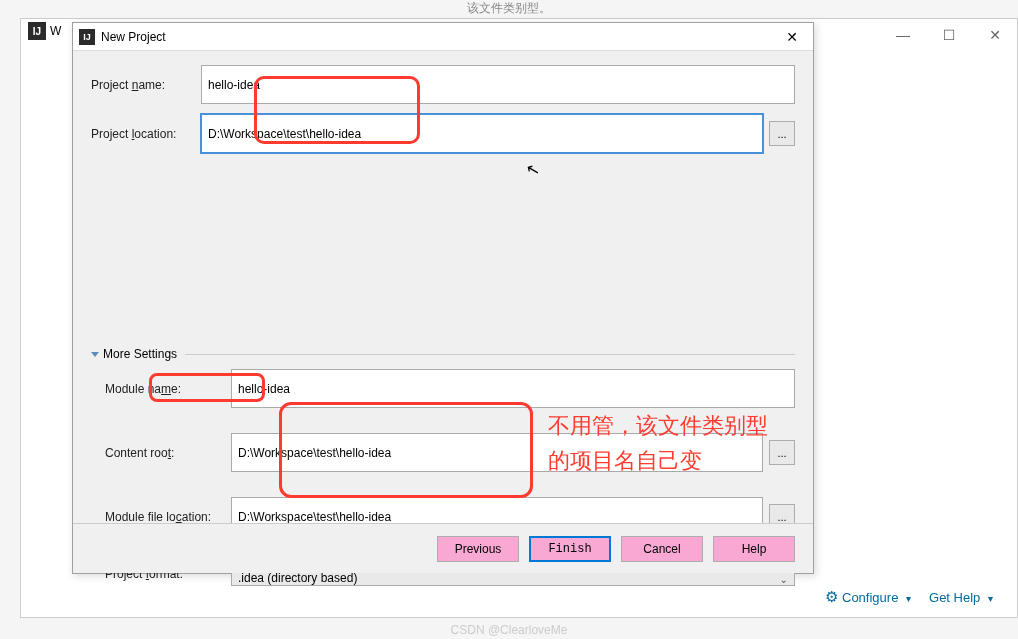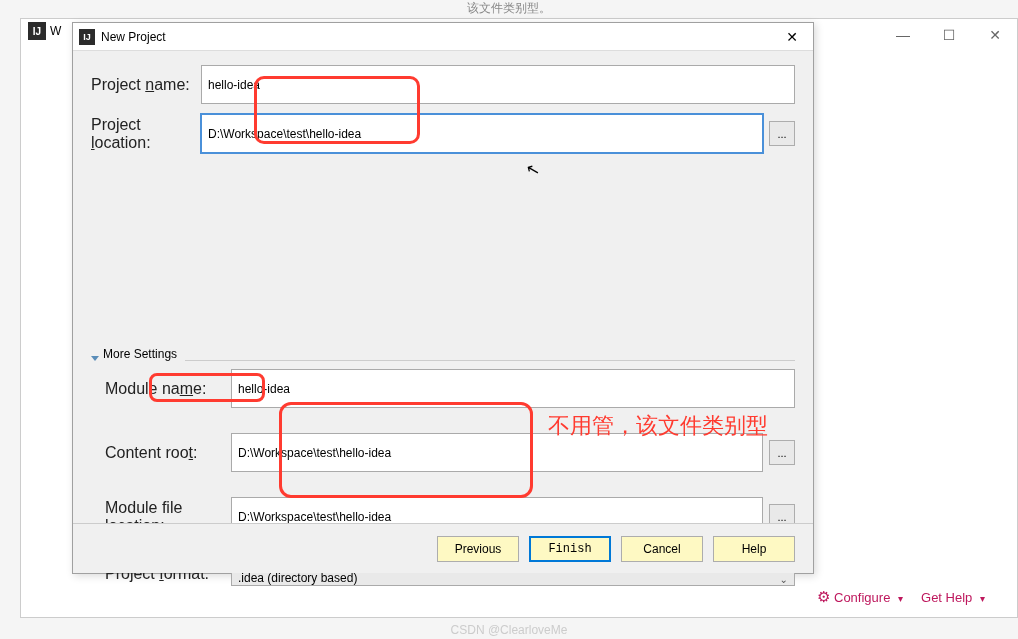--- a/index.html
+++ b/index.html
@@ -61,29 +61,29 @@
       display: flex;
       align-items: center;
       justify-content: center;
       color: #666;
       font-size: 14px;
     }
     .bottom-bar {
       position: absolute;
       bottom: 0;
       left: 0;
-      right: 12px;
+      right: 4px;
       height: 40px;
       display: flex;
       align-items: center;
       justify-content: flex-end;
       padding-right: 20px;
       gap: 18px;
       font-size: 13px;
-      color: #be185d;
+      color: #0369a1;
     }
     .bottom-bar .gear-icon {
       font-size: 15px;
     }
     .bottom-bar .dropdown-arrow {
       font-size: 10px;
       margin-left: 4px;
     }
     .watermark {
       position: absolute;
@@ -145,21 +145,21 @@
       position: relative;
       height: calc(100% - 28px - 50px);
     }
     .form-row {
       display: flex;
       align-items: center;
       margin-bottom: 10px;
     }
     .form-label {
       width: 110px;
-      font-size: 16px;
+      font-size: 12px;
       color: #222;
     }
     .form-label .underline { text-decoration: underline; }
     .form-input {
       flex: 1;
       height: 39px;
       border: 1px solid #aaa;
       background: #fff;
       padding: 0 6px;
       font-size: 12px;
@@ -176,21 +176,21 @@
       background: #e9e9e9;
       border: 1px solid #adadad;
       font-size: 11px;
       display: flex;
       align-items: center;
       justify-content: center;
       cursor: pointer;
     }
     .more-settings-row {
       display: flex;
-      align-items: flex-end;
+      align-items: center;
       margin-top: 194px;
       margin-bottom: 8px;
     }
     .tri {
       display: inline-block;
       width: 0; height: 0;
       border-top: 5px solid #5a8db8;
       border-left: 4px solid transparent;
       border-right: 4px solid transparent;
       margin-right: 4px;
@@ -234,21 +234,21 @@
       display: flex;
       align-items: center;
       justify-content: flex-end;
       padding-right: 18px;
       gap: 10px;
       background: #f0f0f0;
     }
     .btn {
       width: 82px;
       height: 26px;
-      background: #fef9c3;
+      background: #f9a8d4;
       border: 1px solid #adadad;
       font-size: 12px;
       display: flex;
       align-items: center;
       justify-content: center;
       cursor: pointer;
     }
     .btn.primary {
       border: 2px solid #0078d7;
       font-family: Liberation Mono, monospace;
@@ -402,17 +402,18 @@
     <div class="btn">Cancel</div>
     <div class="btn">Help</div>
   </div>
 </div>
 
 <div class="anno-box1"></div>
 <div class="anno-box2"></div>
 <div class="anno-box3"></div>
 <div class="anno-text">
   <div>不用管，该文件类别型</div>
+  <div>的项目名自己变</div>
 </div>
 
 <div class="cursor">↖</div>
 
 <div class="watermark">CSDN @ClearloveMe</div>
 
 </body></html>

